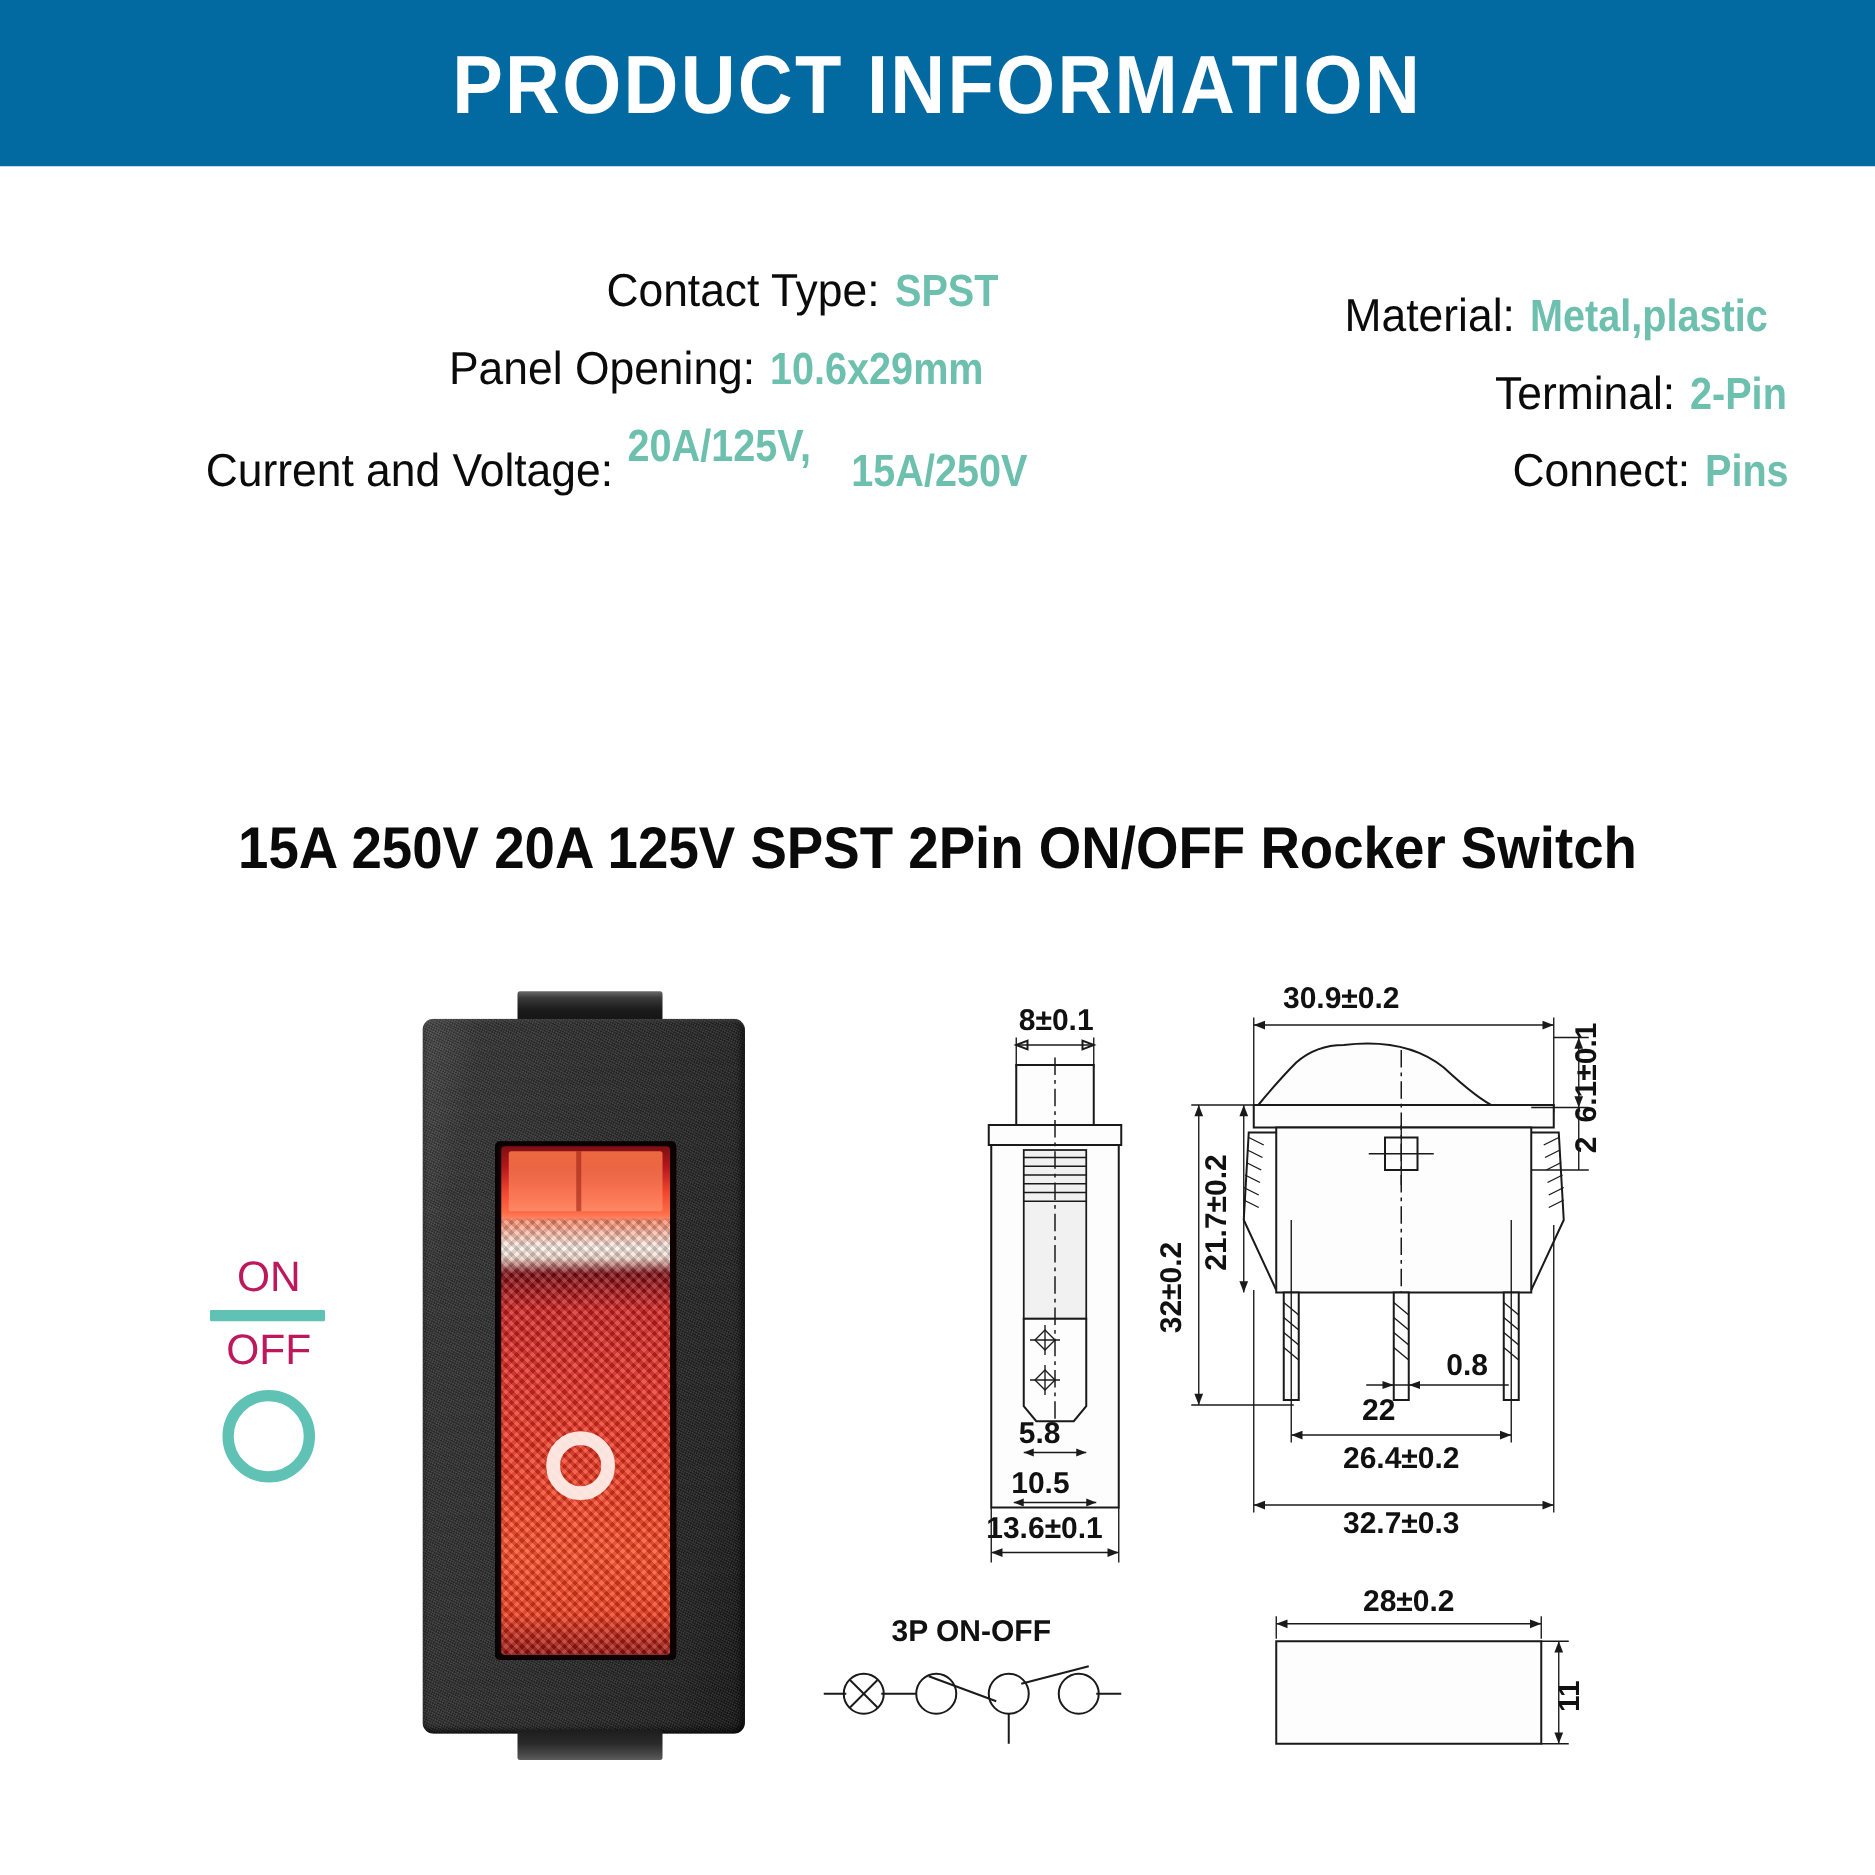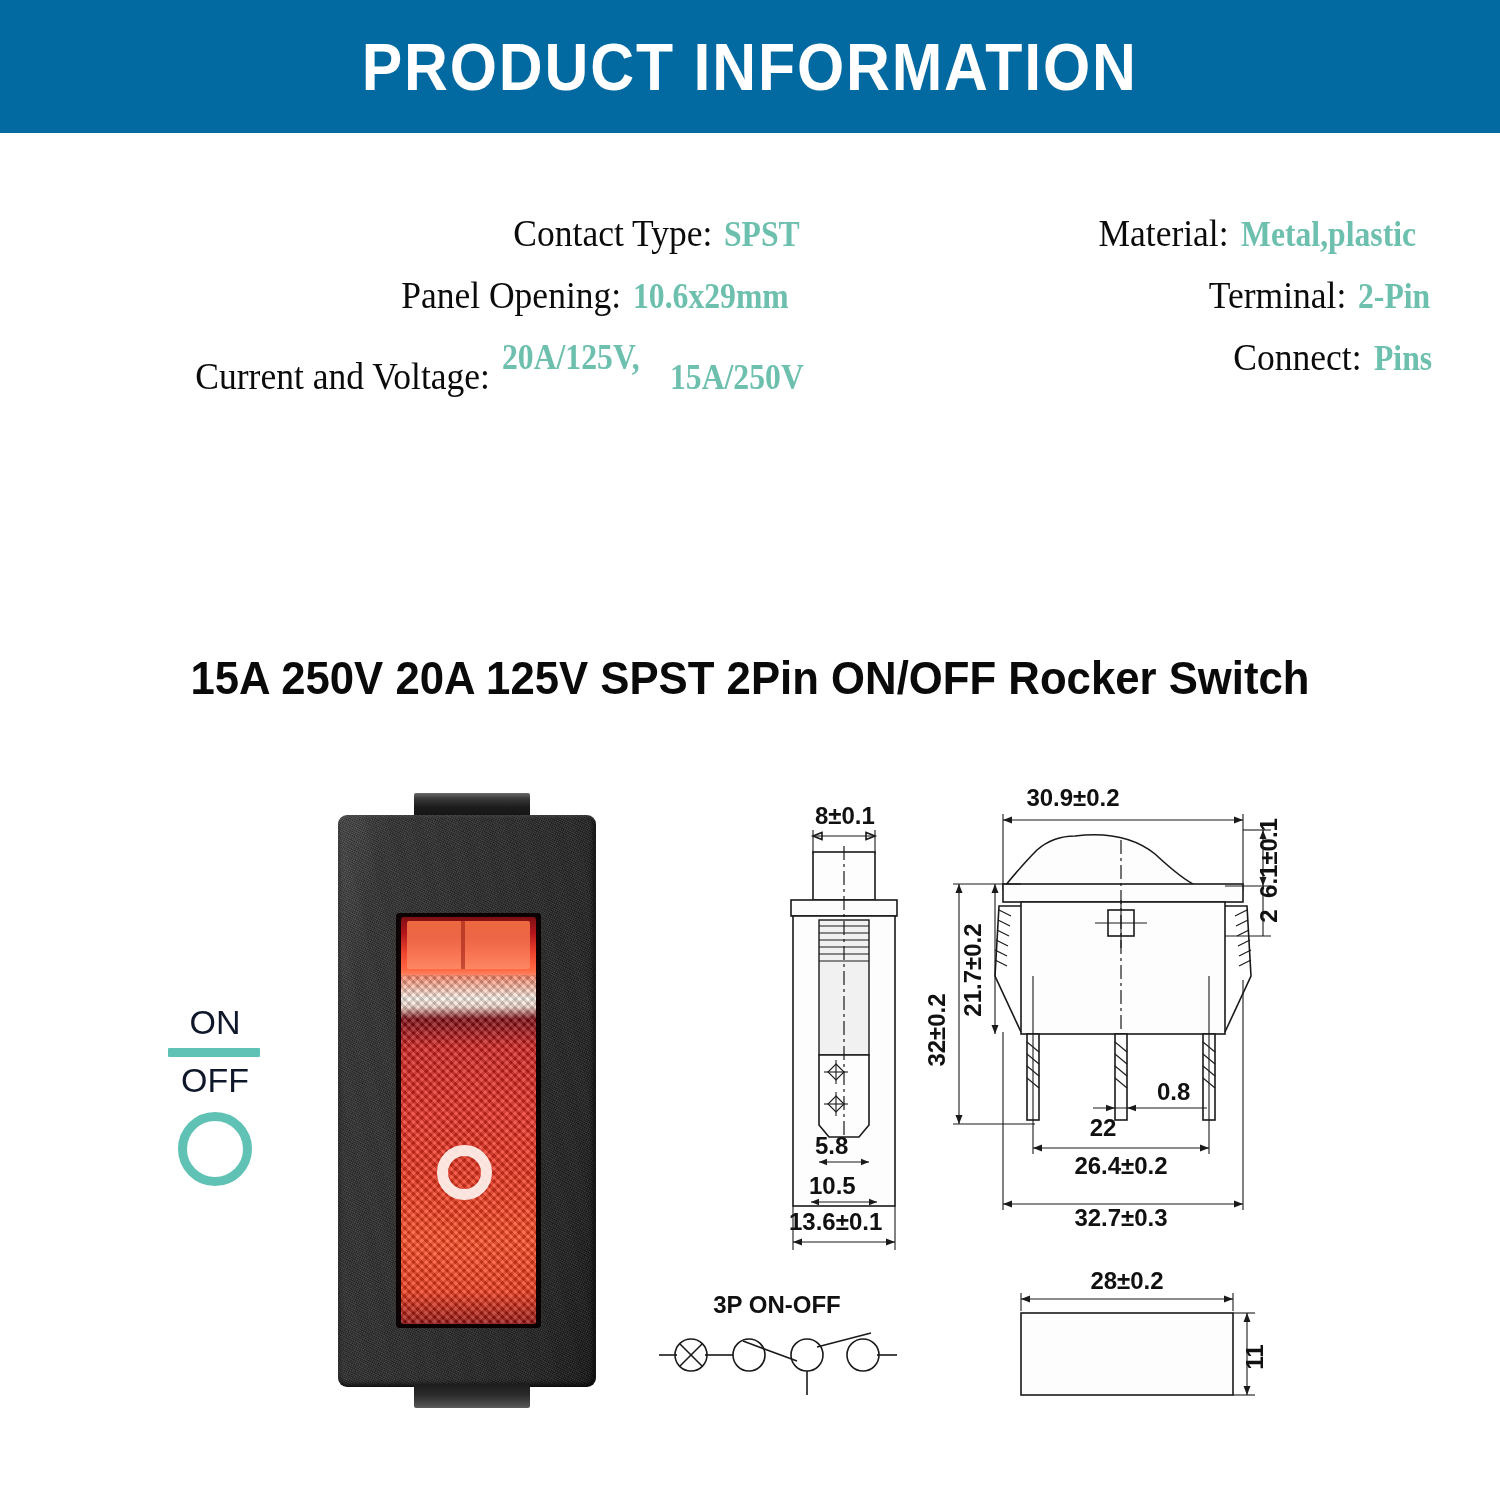--- a/index.html
+++ b/index.html
@@ -53,39 +53,38 @@
     display: flex;
     flex-direction: column;
   }
   #spec-col-left { width: 810px; padding-left: 0; }
   #spec-col-right { width: 690px; }
   .spec-row {
     display: flex;
     align-items: baseline;
     justify-content: flex-end;
     height: 62px;
-    font-family: Liberation Serif, serif;
   }
   .spec-label {
     color: #0b0b0b;
     font-size: 37px;
     white-space: nowrap;
     transform: scaleX(0.96);
     transform-origin: right center;
   }
   .spec-value {
     color: #6dbfae;
     font-size: 36px;
     font-weight: bold;
     white-space: nowrap;
     margin-left: 12px;
     transform: scaleX(0.88);
     transform-origin: left center;
   }
-  #spec-col-right .spec-row { padding-right: 60px; }
+  #spec-col-right .spec-row { padding-right: 60px; align-items: flex-end; }
   #spec-col-left .spec-row { padding-right: 0; }
   .spec-value-wrap {
     display: flex;
     width: 320px;
   }
   .spec-value-extra {
     color: #6dbfae;
     font-size: 36px;
     font-weight: bold;
     white-space: nowrap;
@@ -111,21 +110,21 @@
 
   
   #onoff-legend {
     position: absolute;
     left: 160px;
     top: 1005px;
     width: 150px;
   }
   #onoff-on-label, #onoff-off-label {
     font-size: 34px;
-    color: #0f172a;
+    color: #be185d;
     text-align: center;
     width: 110px;
     line-height: 1.05;
   }
   #onoff-bar {
     width: 92px;
     height: 9px;
     background: #5fc2b4;
     margin: 7px auto 6px 8px;
     border-radius: 1px;

